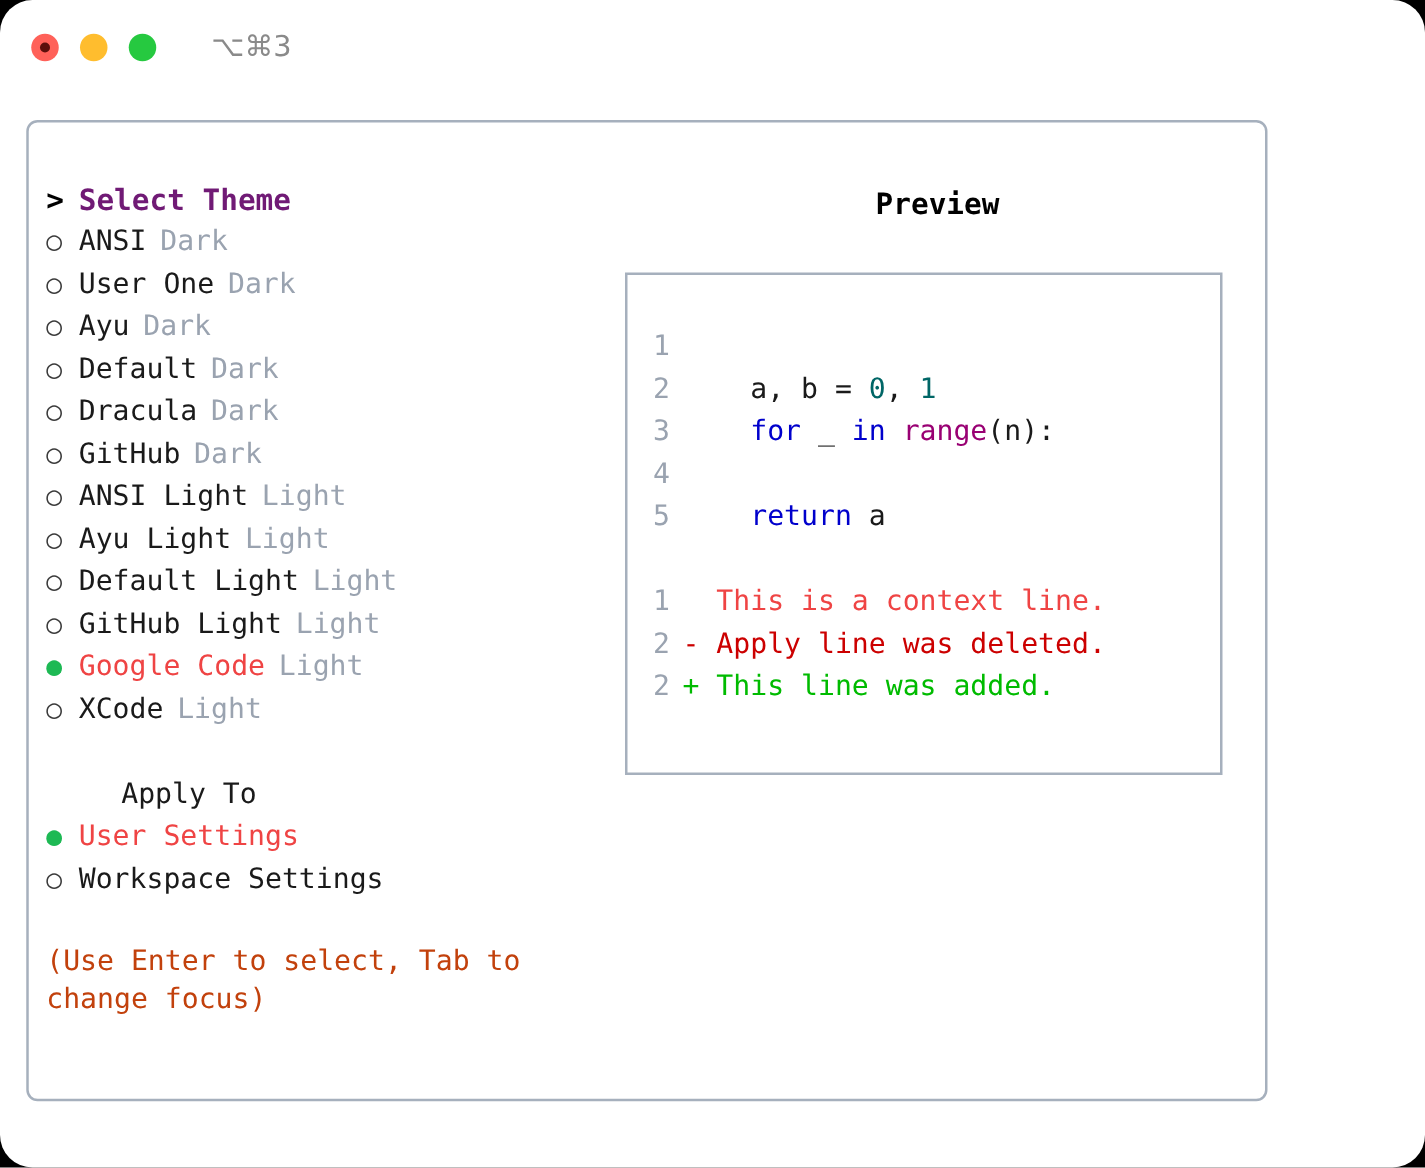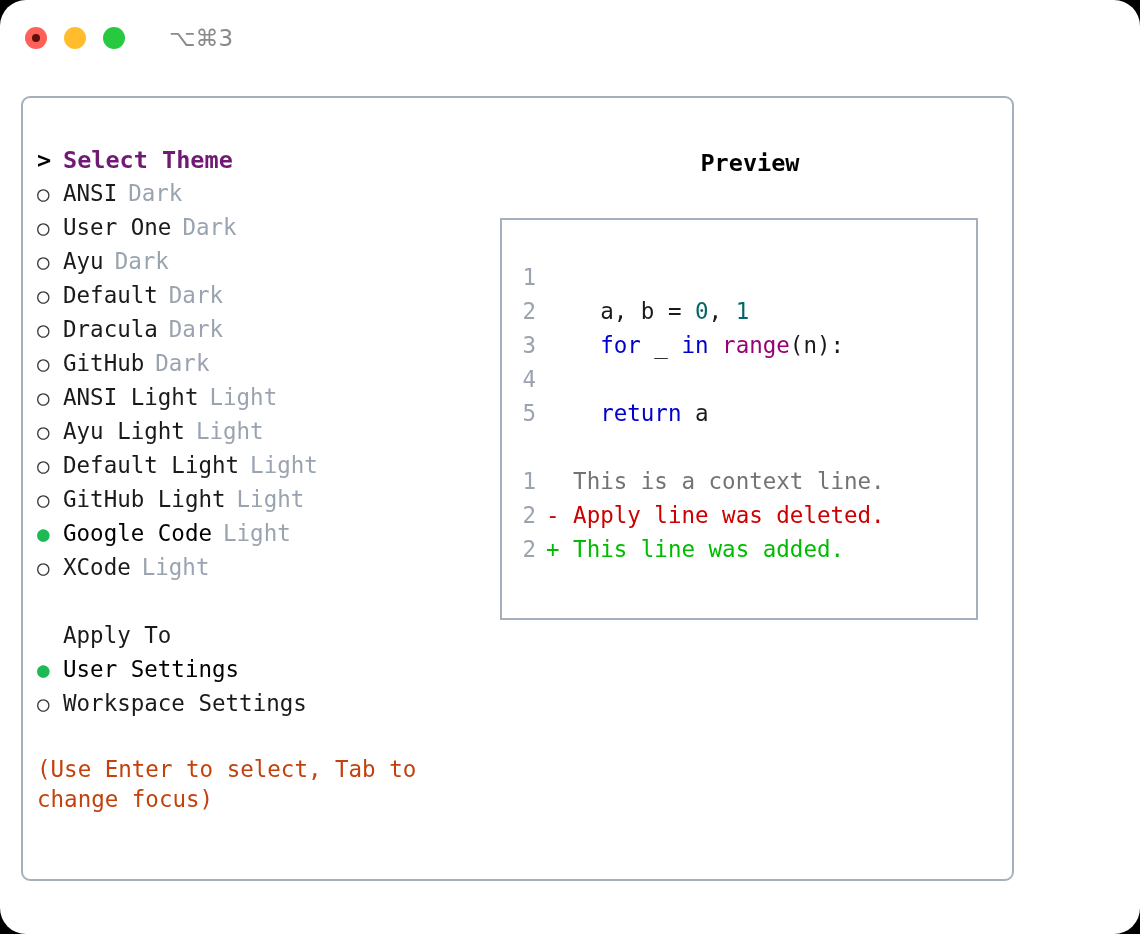--- a/index.html
+++ b/index.html
@@ -129,29 +129,30 @@
   .row.header .row-label {
     font-weight: bold;
     color: #701a75;
     font-size: 23.5px;
   }
   .row.header .marker {
     color: #000000;
     font-weight: bold;
     font-size: 23.5px;
   }
-  .row.selected .row-label { color: #000000; }
+  .row.selected .row-label { color: #ef4444; }
 
   .badge {
     color: #9aa3b0;
     margin-left: 11px;
   }
 
   .group-title {
     color: #1a1a1a;
+    margin-left: 34px;
   }
 
   .spacer-row { height: 34px; }
 
   .hint {
     margin-top: 30px;
     color: #c2410c;
     font-size: 22.5px;
     line-height: 30px;
     width: 400px;
@@ -201,21 +202,21 @@
 
   .code-text { color: #1a1a1a; }
 
   
   .tok-kw   { color: #0000cc; }
   .tok-fn   { color: #990073; }
   .tok-num  { color: #006666; }
   .tok-pl   { color: #1a1a1a; }
 
   
-  .diff-ctx { color: #737373; }
+  .diff-ctx { color: #ef4444; }
   .diff-del { color: #cc0000; }
   .diff-add { color: #00bb00; }
 
   .code-gap { height: 34px; }
 </style>
 </head>
 <body>
 
 <div class="window">
 

